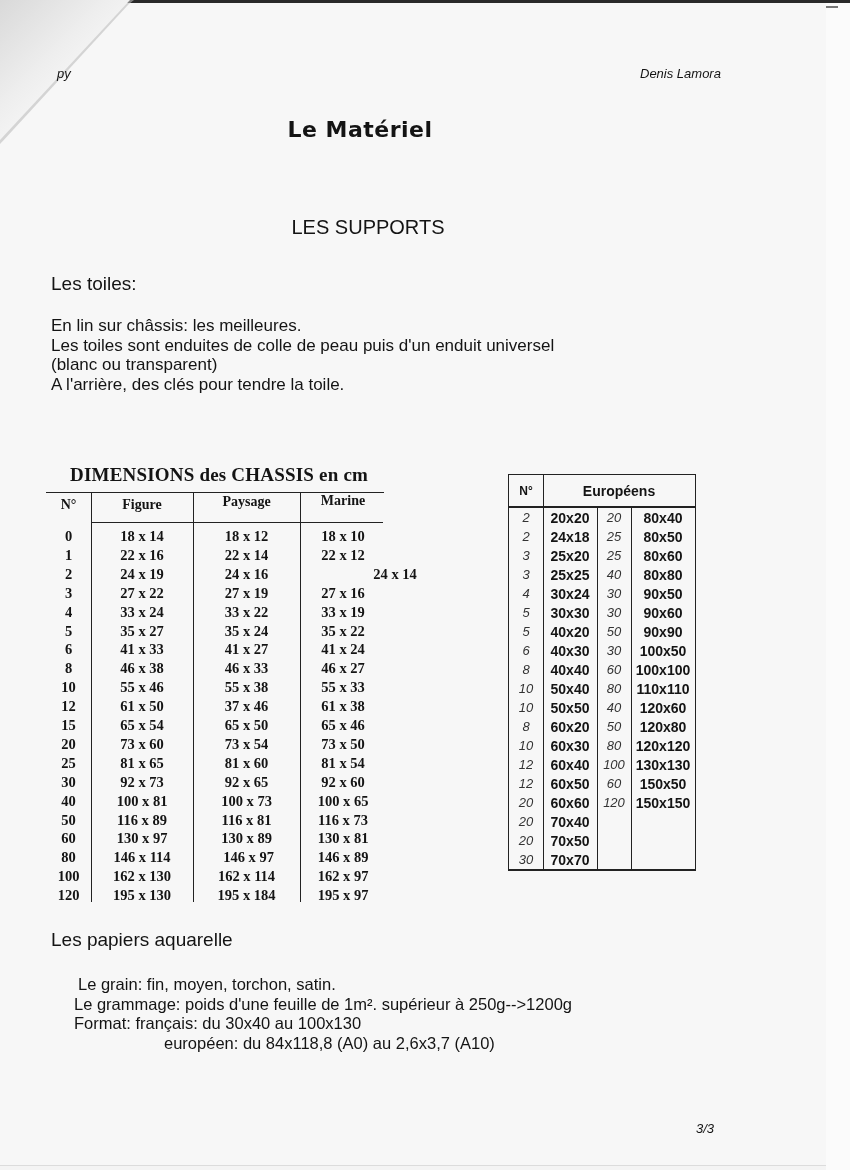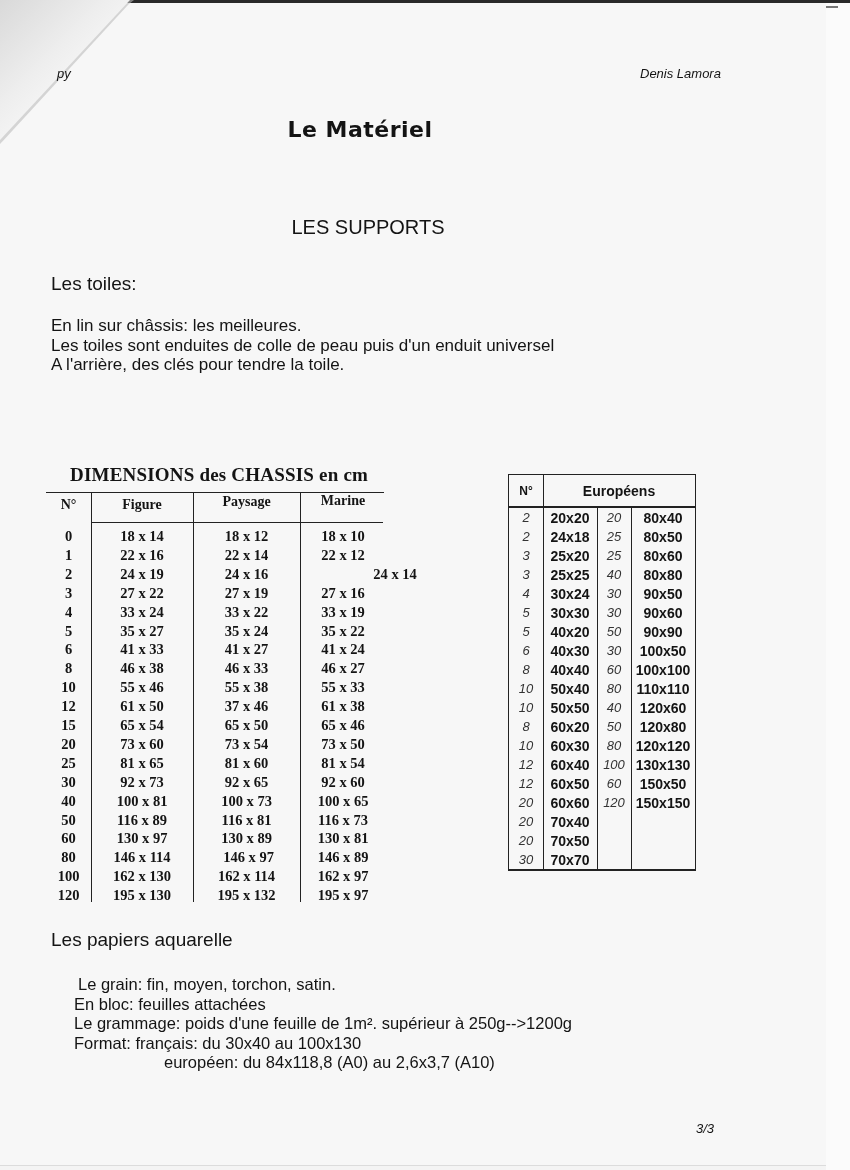--- a/index.html
+++ b/index.html
@@ -98,20 +98,21 @@
 <div class="header-left">py</div>
 <div class="header-right">Denis Lamora</div>
 
 <div class="title">Le Matériel</div>
 <div class="section-title">LES SUPPORTS</div>
 
 <div class="h-toiles">Les toiles:</div>
 <div class="toiles-lines">
   <div>En lin sur châssis: les meilleures.</div>
   <div>Les toiles sont enduites de colle de peau puis d'un enduit universel</div>
+  <div>(blanc ou transparent)</div>
   <div>A l'arrière, des clés pour tendre la toile.</div>
 </div>
 
 <div class="chassis-title">DIMENSIONS des CHASSIS en cm</div>
 <div class="chassis" id="chassis">
   <div class="hline-top"></div>
   <div class="hline-sub"></div>
   <div class="vline" style="left:45px"></div>
   <div class="vline" style="left:147px"></div>
   <div class="vline" style="left:254px"></div>
@@ -229,21 +230,21 @@
     </div>
     <div class="row" style="top: 378.2px;">
       <span style="left: 0px; width: 45px;">100</span>
       <span style="left: 45px; width: 102px;">162 x 130</span>
       <span style="left: 147px; width: 107px;">162 x 114</span>
       <span style="left: 254px; width: 86px;">162 x 97</span>
     </div>
     <div class="row" style="top: 397.1px;">
       <span style="left: 0px; width: 45px;">120</span>
       <span style="left: 45px; width: 102px;">195 x 130</span>
-      <span style="left: 147px; width: 107px;">195 x 132</span>
+      <span style="left: 147px; width: 107px;">195 x 184</span>
       <span style="left: 254px; width: 86px;">195 x 97</span>
     </div>
   </div>
 
 <div class="euro" id="euro">
   <div class="hsep"></div>
   <div class="v" style="left:34px;height:394px"></div>
   <div class="v" style="left:88px;top:32px;height:362px"></div>
   <div class="v" style="left:122px;top:32px;height:362px"></div>
   <span class="hdr-no">N°</span>
@@ -360,19 +361,18 @@
       <span class="n" style="left: 0px; width: 34px;">30</span>
       <span class="d" style="left: 34px; width: 54px;">70x70</span>
       <span class="n" style="left: 88px; width: 34px;"></span>
       <span class="d" style="left: 122px; width: 64px;"></span>
     </div>
   </div>
 
 <div class="h-papiers">Les papiers aquarelle</div>
 <div class="papiers-lines">
   <div class="first">Le grain: fin, moyen, torchon, satin.</div>
-  <div>En bloc: feuilles attachées</div>
   <div>Le grammage: poids d'une feuille de 1m². supérieur à 250g--&gt;1200g</div>
   <div>Format: français: du 30x40 au 100x130</div>
   <div class="indent">européen: du 84x118,8 (A0) au 2,6x3,7 (A10)</div>
 </div>
 
 <div class="page-num">3/3</div>
 
 </body></html>

